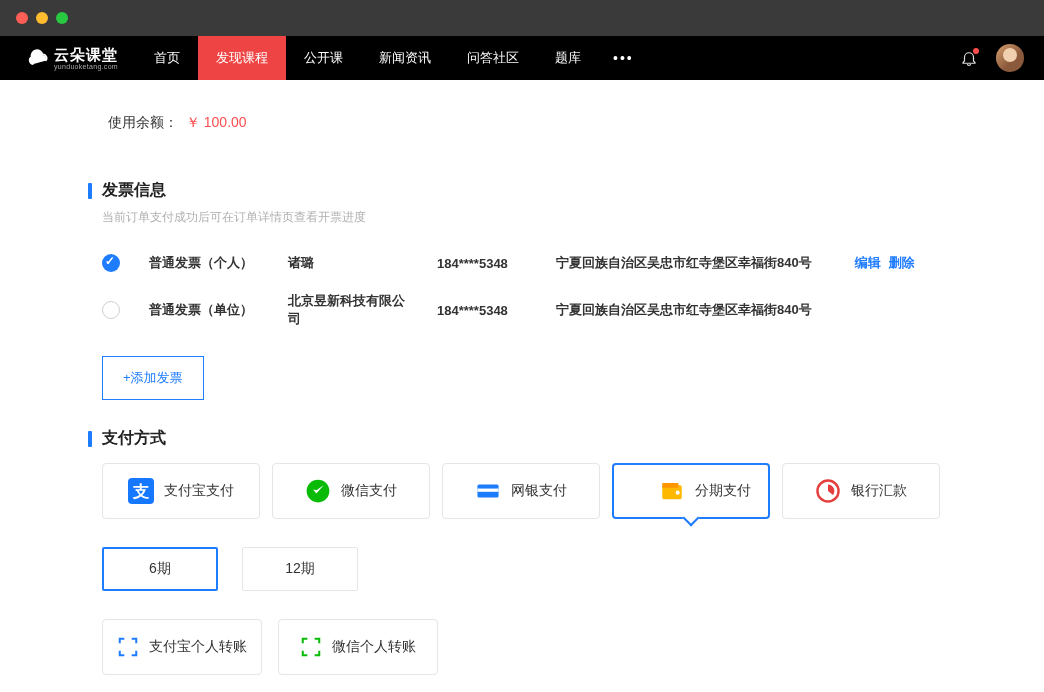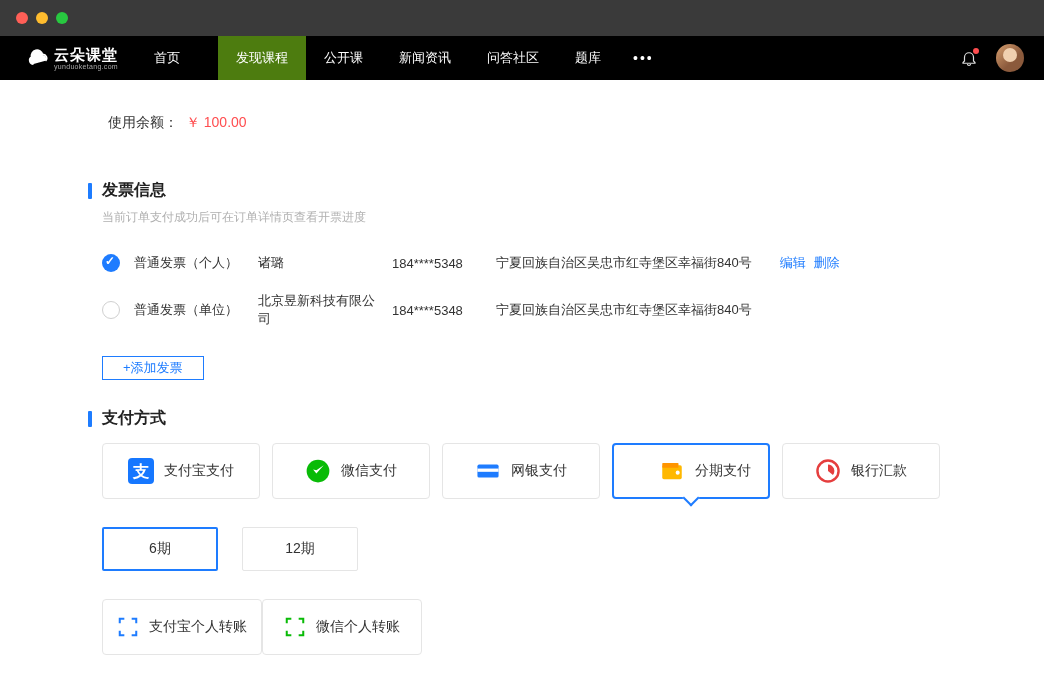--- a/index.html
+++ b/index.html
@@ -10,55 +10,55 @@
 .dot.red { background: #ff5f57; }
 .dot.yellow { background: #febc2e; }
 .dot.green { background: #28c840; }
 .topnav { height: 44px; background: #000; display: flex; align-items: center; padding: 0 20px 0 28px; }
 .logo { display: flex; align-items: center; color: #fff; gap: 4px; margin-right: 18px; }
 .logo-svg { width: 22px; height: 22px; }
 .logo-text { font-size: 15px; font-weight: 600; letter-spacing: 1px; }
 .logo-sub { font-size: 7px; color: #aaa; margin-top: -2px; letter-spacing: 0.3px; }
 .nav-items { display: flex; align-items: stretch; height: 44px; }
 .nav-item { color: #fff; font-size: 13px; padding: 0 18px; display: flex; align-items: center; cursor: pointer; }
-.nav-item.active { background: #4d7c0f; margin-left: 20px; }
+.nav-item.active { background: #ef4444; }
 .nav-more { color: #fff; padding: 0 14px; display: flex; align-items: center; font-size: 14px; letter-spacing: 2px; }
 .nav-right { margin-left: auto; display: flex; align-items: center; gap: 18px; }
 .bell { position: relative; width: 18px; height: 18px; cursor: pointer; }
 .bell svg { width: 18px; height: 18px; }
 .bell .badge { position: absolute; top: -1px; right: -1px; width: 6px; height: 6px; background: #ff4d4f; border-radius: 50%; }
 .avatar { width: 28px; height: 28px; border-radius: 50%; background: linear-gradient(135deg, #d8a070 0%, #8b5a3c 60%); cursor: pointer; overflow: hidden; position: relative; }
 .avatar::after { content: ""; position: absolute; top: 4px; left: 7px; width: 14px; height: 14px; background: #f0d0b0; border-radius: 50%; }
 .content { padding: 0 88px 30px 88px; height: calc(692px - 36px - 44px); overflow-y: auto; background: #fff; }
 .balance { font-size: 14px; color: #333; padding: 34px 0 20px 20px; }
 .balance .amt { color: #ff4d4f; font-weight: 500; margin-left: 4px; }
 .section-title { display: flex; align-items: center; font-size: 16px; font-weight: 600; color: #222; margin-top: 28px; margin-bottom: 8px; }
 .section-title::before { content: ""; width: 4px; height: 16px; background: #1e7cff; margin-right: 10px; border-radius: 1px; }
 .section-sub { color: #b0b0b0; font-size: 12px; margin-left: 14px; margin-bottom: 18px; }
-.invoice-row { display: flex; align-items: center; font-size: 13px; color: #333; padding: 10px 0 10px 14px; gap: 14px; }
+.invoice-row { display: flex; align-items: center; font-size: 13px; color: #333; padding: 10px 0 10px 14px; gap: 29px; font-weight: bold; }
 .radio { width: 18px; height: 18px; border-radius: 50%; flex-shrink: 0; position: relative; }
 .radio.off { border: 1.5px solid #d0d0d0; }
 .radio.on { background: #1e7cff; }
 .radio.on::after { content: "✓"; color: #fff; font-size: 12px; position: absolute; top: 0; left: 3px; font-weight: bold; }
 .inv-type { width: 110px; flex-shrink: 0; }
 .inv-name { width: 120px; flex-shrink: 0; }
 .inv-phone { width: 90px; flex-shrink: 0; }
 .inv-addr { flex: 0 0 auto; text-align: center; }
 .inv-actions { color: #1e7cff; font-size: 13px; display: flex; gap: 8px; margin-left: 14px; }
 .inv-actions span { cursor: pointer; }
-.add-invoice { margin: 18px 0 0 14px; border: 1px solid #1e7cff; color: #1e7cff; font-size: 13px; padding: 2px 20px; background: #fff; cursor: pointer; display: inline-block; }
+.add-invoice { margin: 18px 0 0 14px; border: 1px solid #1e7cff; color: #1e7cff; font-size: 13px; padding: 12px 20px; background: #fff; cursor: pointer; display: inline-block; }
 .pay-grid { display: flex; gap: 12px; flex-wrap: wrap; margin-top: 14px; margin-left: 14px; }
 .pay-card { width: 158px; height: 56px; border: 1px solid #e5e5e5; border-radius: 4px; display: flex; align-items: center; justify-content: center; gap: 10px; cursor: pointer; font-size: 14px; color: #333; position: relative; background: #fff; }
 .pay-card.selected { border: 2px solid #1e7cff; padding-left: 28px; }
 .pay-card.selected::after { content: ""; position: absolute; bottom: -7px; left: 50%; transform: translateX(-50%) rotate(45deg); width: 10px; height: 10px; background: #fff; border-right: 2px solid #1e7cff; border-bottom: 2px solid #1e7cff; }
 .pay-icon { width: 26px; height: 26px; display: flex; align-items: center; justify-content: center; }
 .term-row { display: flex; gap: 24px; margin: 28px 0 0 14px; align-items: flex-end; }
 .term-card { width: 116px; height: 44px; border: 1px solid #e5e5e5; border-radius: 2px; display: flex; align-items: center; justify-content: center; font-size: 14px; color: #333; cursor: pointer; }
 .term-card.selected { border: 2px solid #1e7cff; }
-.transfer-row { display: flex; margin: 28px 0 0 14px; text-align: right; }
+.transfer-row { display: flex; gap: 16px; margin: 28px 0 0 14px; text-align: right; }
 .transfer-card { width: 160px; height: 56px; border: 1px solid #e5e5e5; border-radius: 4px; display: flex; align-items: center; justify-content: center; gap: 10px; font-size: 14px; color: #333; cursor: pointer; }
 .transfer-icon { width: 22px; height: 22px; }
 </style>
 </head>
 <body>
 
 <div class="window">
   <div class="titlebar">
     <div class="dot red"></div>
     <div class="dot yellow"></div>

